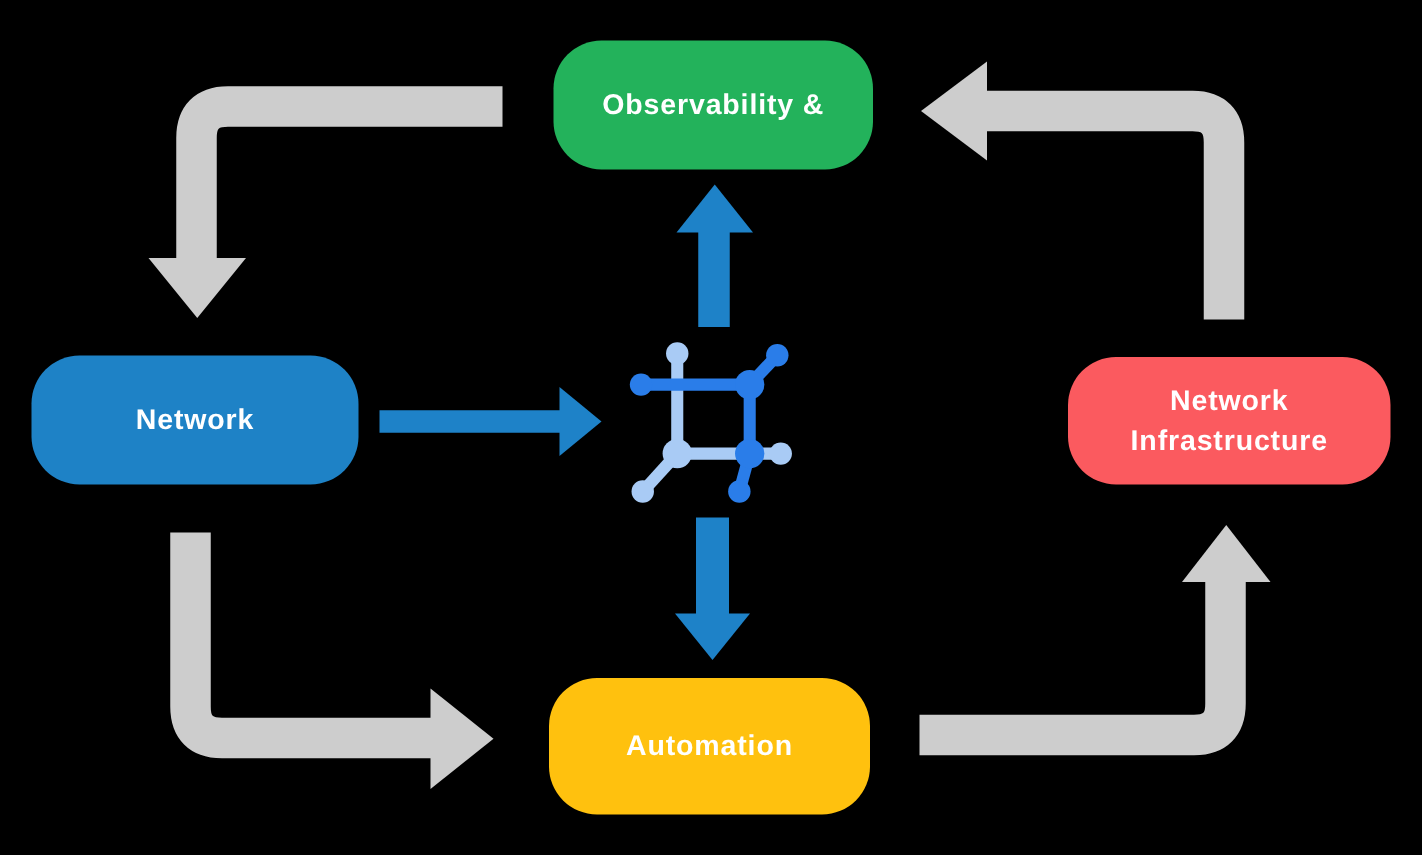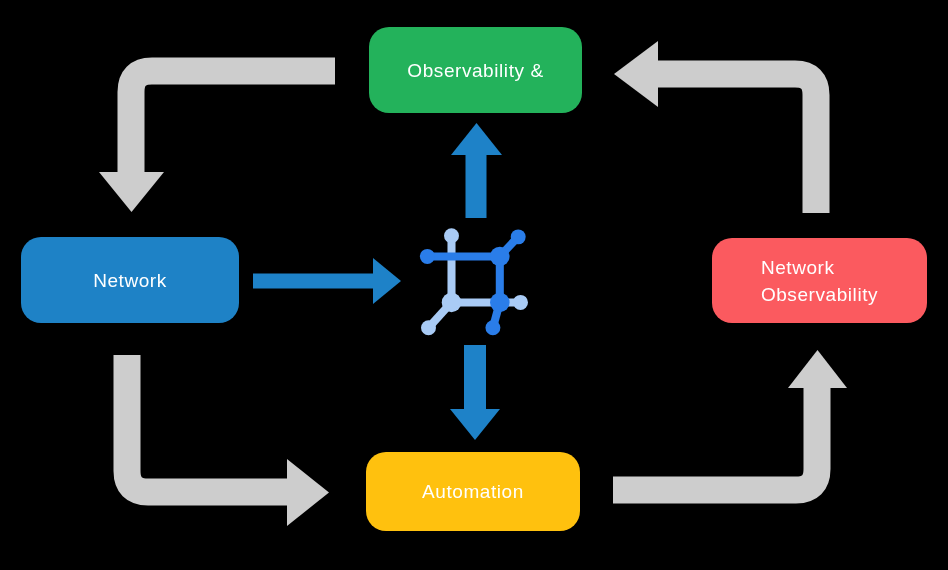--- a/index.html
+++ b/index.html
@@ -14,36 +14,36 @@
     background: #000;
     overflow: hidden;
     font-family: "Liberation Sans", "DejaVu Sans", sans-serif;
   }
   #arrow-layer, #icon-layer {
     position: absolute;
     top: 0; left: 0;
   }
   .node {
     position: absolute;
-    border-radius: 20px;
+    border-radius: 32px;
     display: flex;
     align-items: center;
     justify-content: center;
-    text-align: left;
+    text-align: center;
     color: #ffffff;
     font-size: 19px;
-    font-weight: 400;
+    font-weight: 700;
     line-height: 27px;
     letter-spacing: 0.03em;
   }
   .node span { display: block; }
   .node-observability { left: 369px; top: 27px;  width: 213px; height: 86px; background: #23B25B; }
   .node-operations    { left: 21px;  top: 237px; width: 218px; height: 86px; background: #1E82C6; }
   .node-infrastructure{ left: 712px; top: 238px; width: 215px; height: 85px; background: #FB5A5F; }
-  .node-tooling       { left: 366px; top: 452px; width: 214px; height: 79px; background: #FFC10E; }
+  .node-tooling       { left: 366px; top: 452px; width: 214px; height: 91px; background: #FFC10E; }
 </style>
 </head>
 <body>
 
 <div id="canvas">
 
   <svg id="arrow-layer" width="948" height="570" viewBox="0 0 948 570">
 
     <g>
       <path d="M335,71 L152,71 Q131,71 131,92 L131,174" fill="none" stroke-width="27" stroke="#CDCDCD"></path>
@@ -114,21 +114,21 @@
 
   <div class="node node-operations">
     <div>
       <span>Network</span>
     </div>
   </div>
 
   <div class="node node-infrastructure">
     <div>
       <span>Network</span>
-      <span>Observability</span>
+      <span>Infrastructure</span>
     </div>
   </div>
 
   <div class="node node-tooling">
     <div>
       <span>Automation</span>
     </div>
   </div>
 
 </div>

